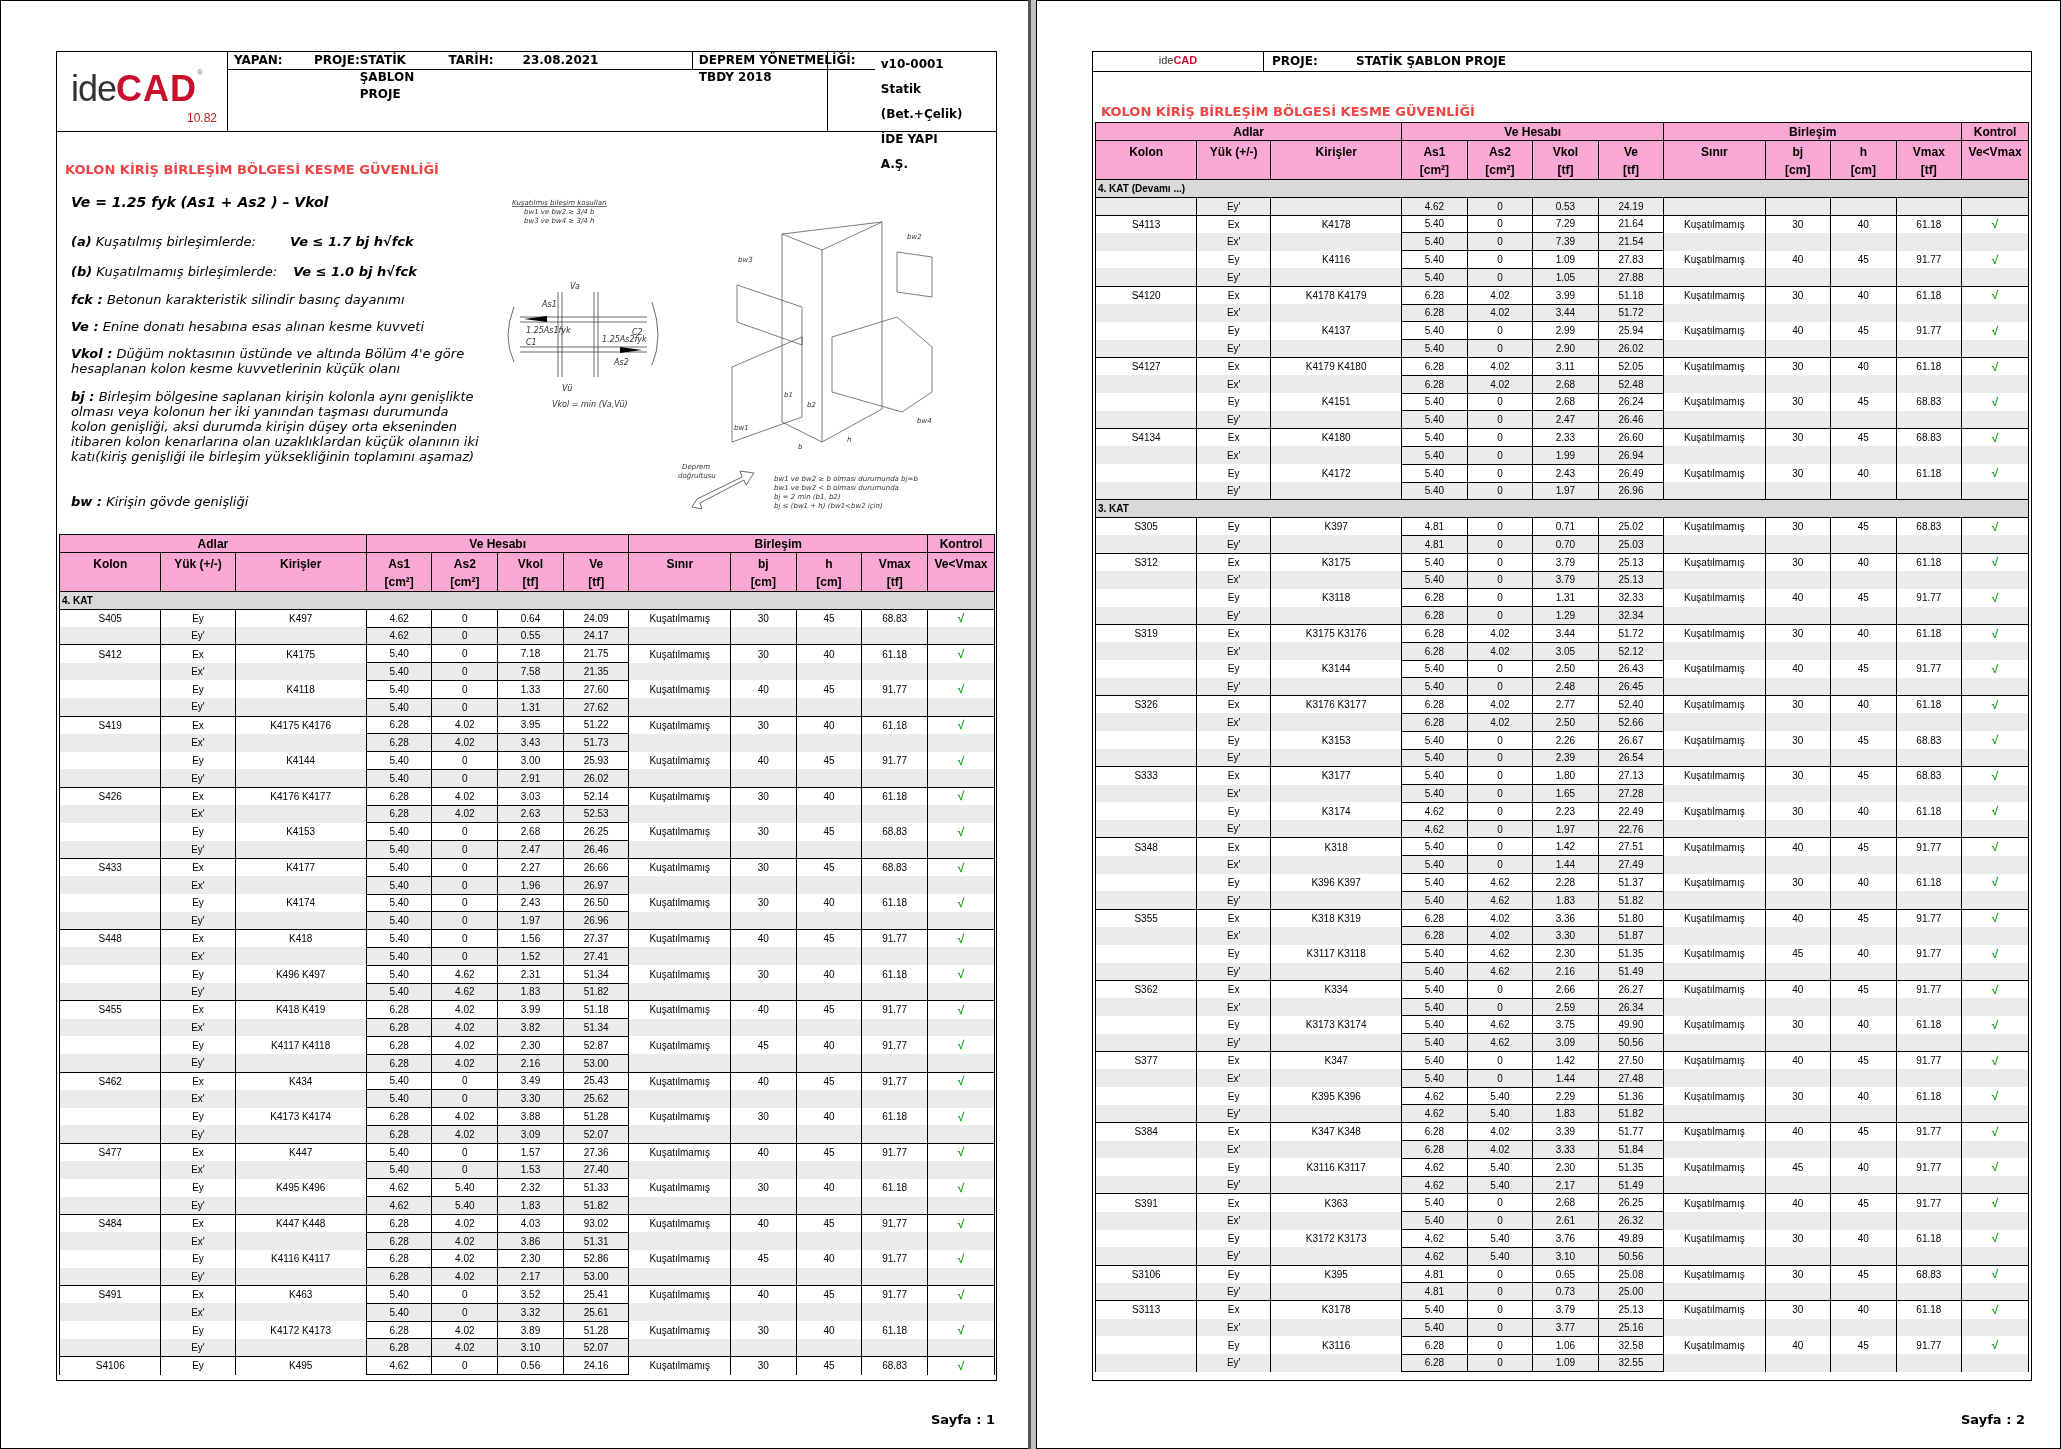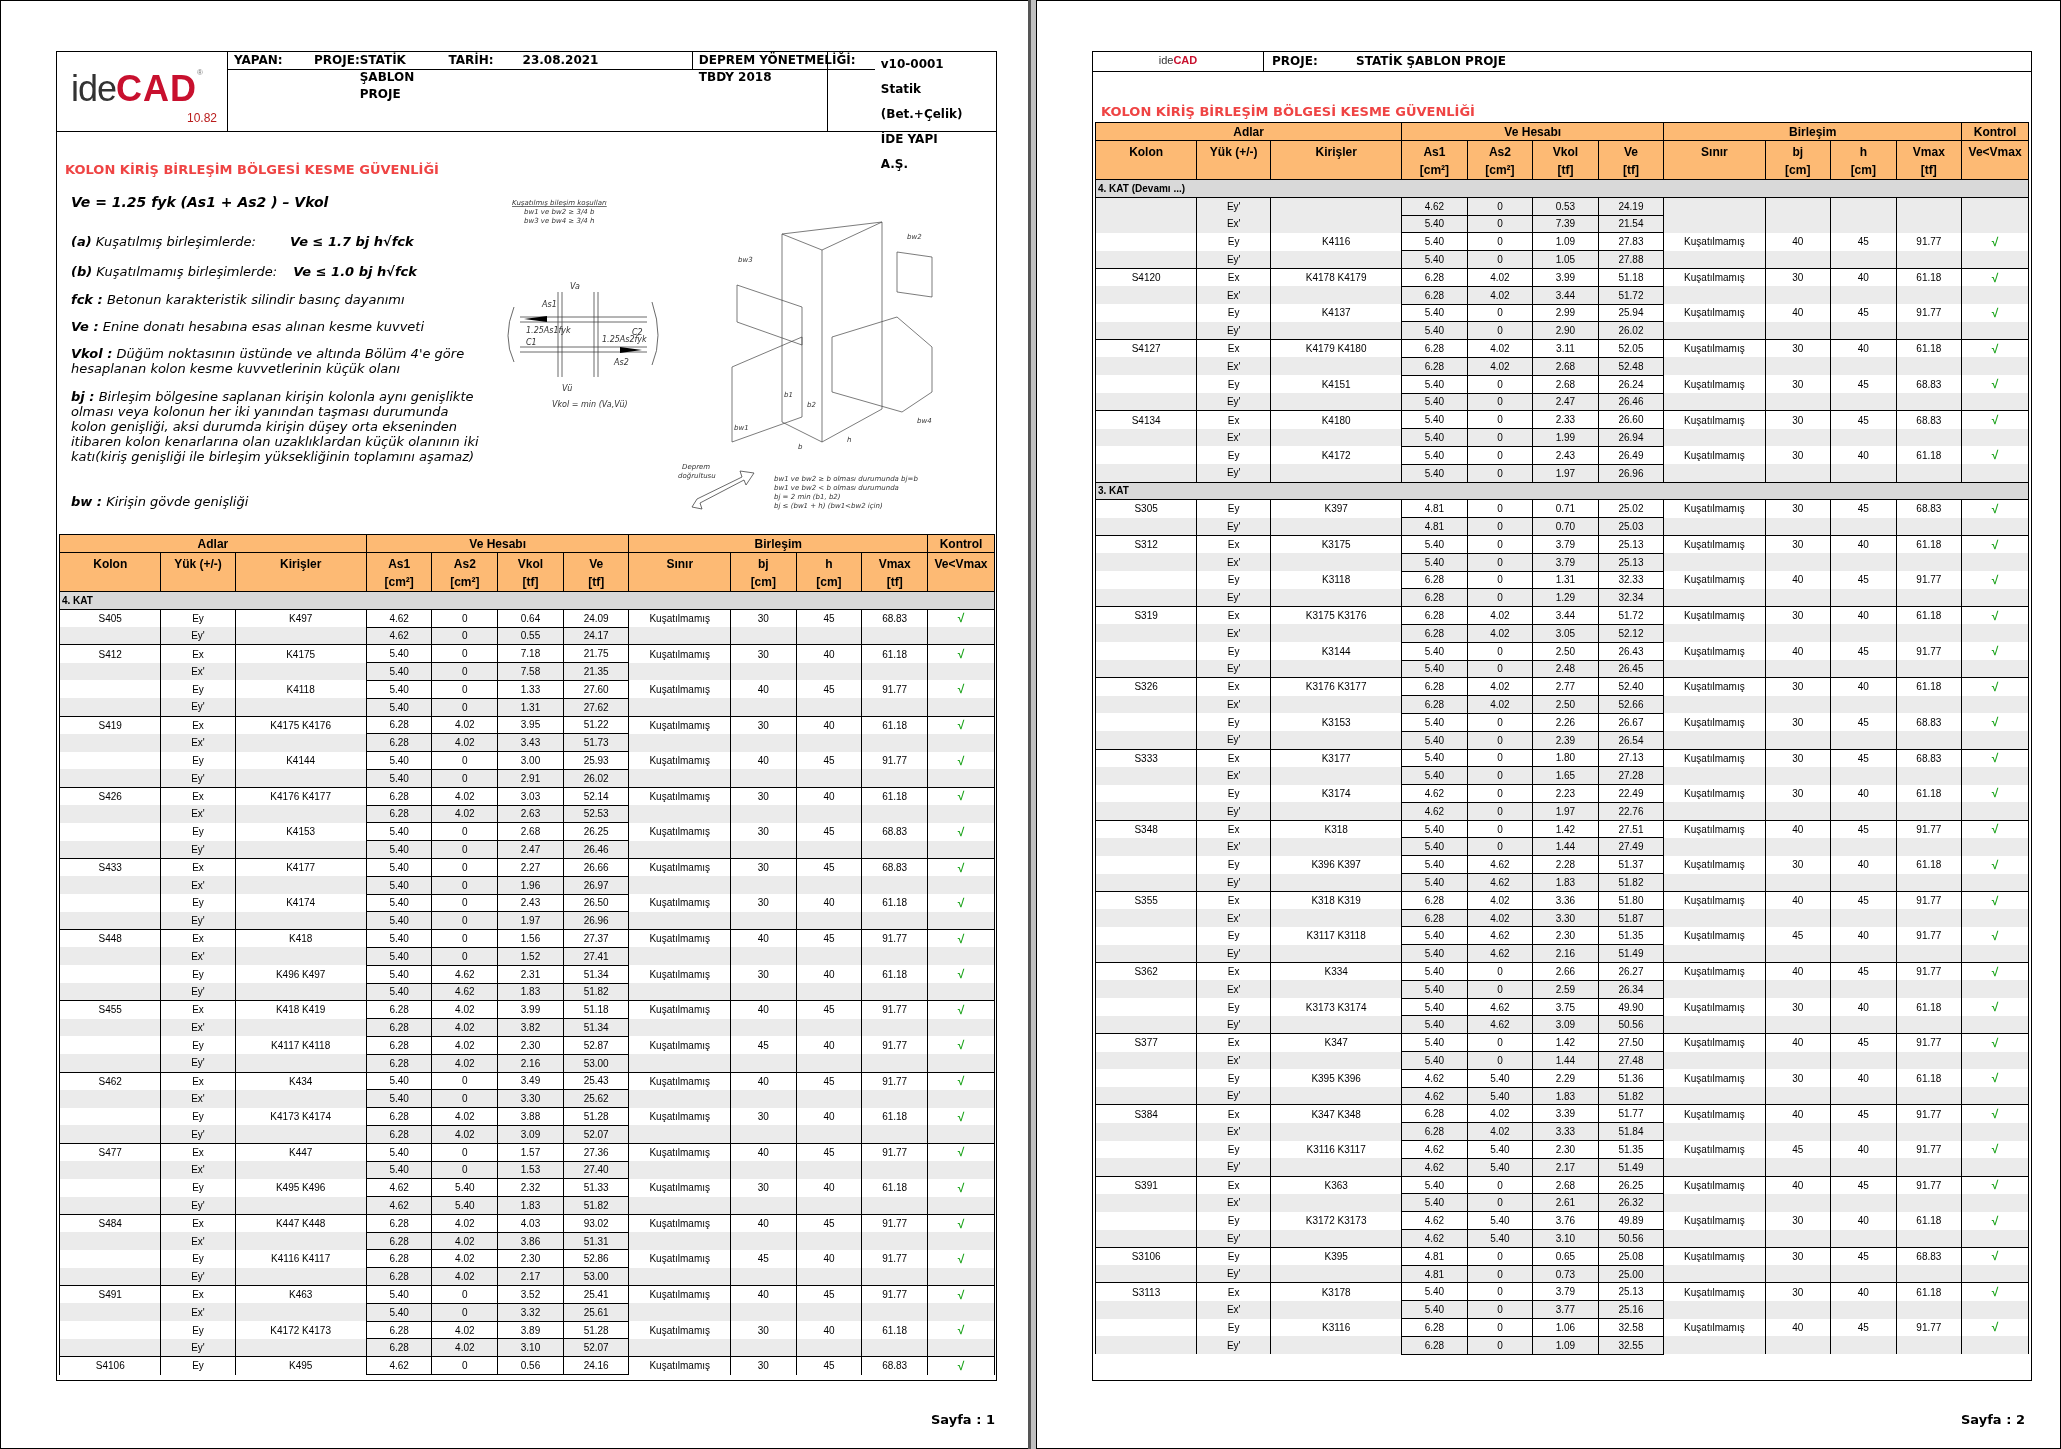--- a/index.html
+++ b/index.html
@@ -33,21 +33,21 @@
   .formula { position: absolute; left: 14px; font-style: italic; font-size: 13px; color: #000; }
   .formula b { font-style: italic; }
   .desc { position: absolute; left: 14px; width: 410px; font-style: italic; font-size: 13px; line-height: 15px; color: #000; }
 
   .diagram { position: absolute; left: 445px; top: 135px; width: 490px; height: 330px; }
 
   
   table.rt { position: absolute; border-collapse: collapse; font-family: "Liberation Sans", sans-serif; font-size: 10px; color: #000; table-layout: fixed; }
   .page-left table.rt { left: 2px; top: 482px; width: 936px; }
   .page-right table.rt { left: 2px; top: 70px; width: 934px; }
-  table.rt th { background: #fdba74; font-weight: bold; font-size: 12px; border: 1px solid #000; height: 18px; text-align: center; }
+  table.rt th { background: #f9a8d4; font-weight: bold; font-size: 12px; border: 1px solid #000; height: 18px; text-align: center; }
   table.rt thead tr.sub th { height: 38px; vertical-align: top; padding-top: 2px; line-height: 18px; }
   table.rt td { height: 17.8px; text-align: center; border-left: 1px solid #000; border-right: 1px solid #000; white-space: nowrap; }
   table.rt tr.story td { background: #d9d9d9; text-align: left; font-weight: bold; padding-left: 2px; border: 1px solid #000; font-size: 10px; }
   table.rt tr.alt td { background: #ebebeb; }
   table.rt tr.grp td { border-top: 1px solid #000; }
   table.rt tr.sec td.v { border-top: 1px solid #000; }
   table.rt td.v { border-bottom: 1px solid #000; }
   .chk { color: #1aa31a; font-weight: bold; font-size: 12px; }
   .sayfa { position: absolute; font-weight: bold; font-size: 13px; margin-top: 26px; }
 
@@ -872,20 +872,34 @@
               <td class="v ">4.62</td>
               <td class="v ">0</td>
               <td class="v ">0.53</td>
               <td class="v ">24.19</td>
               <td class=" "></td>
               <td class=" "></td>
               <td class=" "></td>
               <td class=" "></td>
               <td class=" chk"></td>
             </tr>
+            <tr class=" grp sec">
+              <td class=" ">S4113</td>
+              <td class=" ">Ex</td>
+              <td class=" ">K4178</td>
+              <td class="v ">5.40</td>
+              <td class="v ">0</td>
+              <td class="v ">7.29</td>
+              <td class="v ">21.64</td>
+              <td class=" ">Kuşatılmamış</td>
+              <td class=" ">30</td>
+              <td class=" ">40</td>
+              <td class=" ">61.18</td>
+              <td class=" chk">√</td>
+            </tr>
             <tr class="alt  ">
               <td class=" "></td>
               <td class=" ">Ex'</td>
               <td class=" "></td>
               <td class="v ">5.40</td>
               <td class="v ">0</td>
               <td class="v ">7.39</td>
               <td class="v ">21.54</td>
               <td class=" "></td>
               <td class=" "></td>

